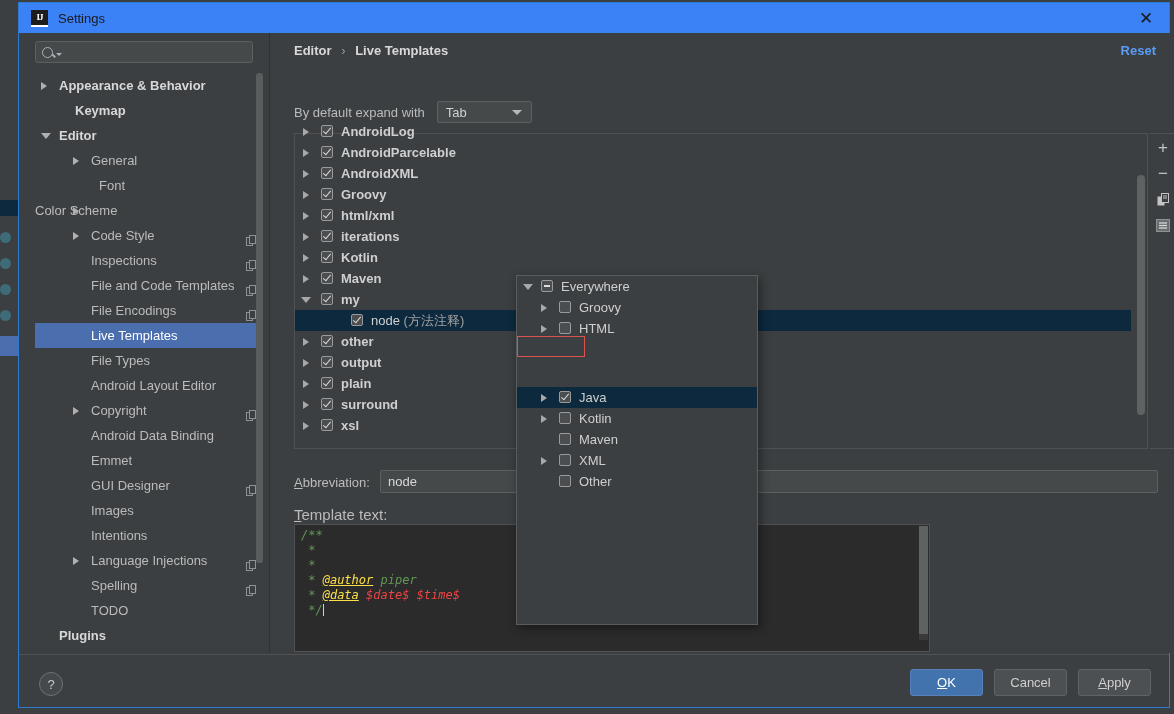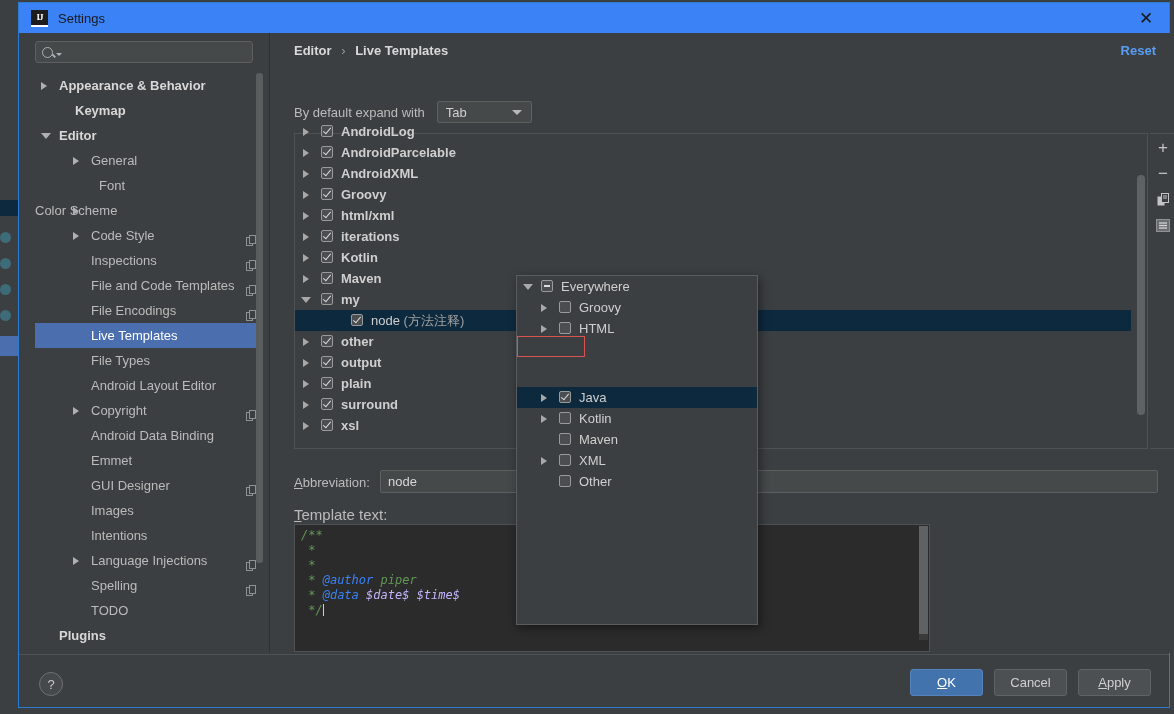--- a/index.html
+++ b/index.html
@@ -113,22 +113,22 @@
   #tmpl-label{position:absolute;left:24px;top:473px;font-size:15px;}
   #tmpl-editor{
     position:absolute;left:24px;top:491px;width:636px;height:128px;background:#2b2b2b;
     border:1px solid #4e5254;box-sizing:border-box;overflow:hidden;
   }
   #tmpl-code{
     position:absolute;left:6px;top:3px;font-family:"DejaVu Sans Mono","Liberation Mono",monospace;
     font-size:12px;line-height:15px;white-space:pre;color:#629755;
   }
   .c-green{color:#629755;font-style:italic;}
-  .c-tag{color:#3b82f6;font-style:italic;}
-  .c-var{color:#c4b5fd;}
+  .c-tag{color:#fde047;font-style:italic;text-decoration:underline;}
+  .c-var{color:#ef4444;}
   .caret{display:inline-block;width:1px;height:12px;background:#d0d0d0;vertical-align:-2px;}
   #tmpl-vscroll{position:absolute;right:1px;top:1px;width:9px;height:114px;background:#3a3a3a;}
   #tmpl-vthumb{position:absolute;left:0;top:0;width:9px;height:108px;background:#5f6263;}
 
   
   #applicable{position:absolute;left:274px;top:630px;font-size:12.5px;color:#b5b5b5;white-space:nowrap;}
   #applicable .change{color:#589df6;cursor:pointer;}
   #sep-line{position:absolute;left:0;top:651px;width:1150px;height:1px;background:#4e5254;}
 
   

